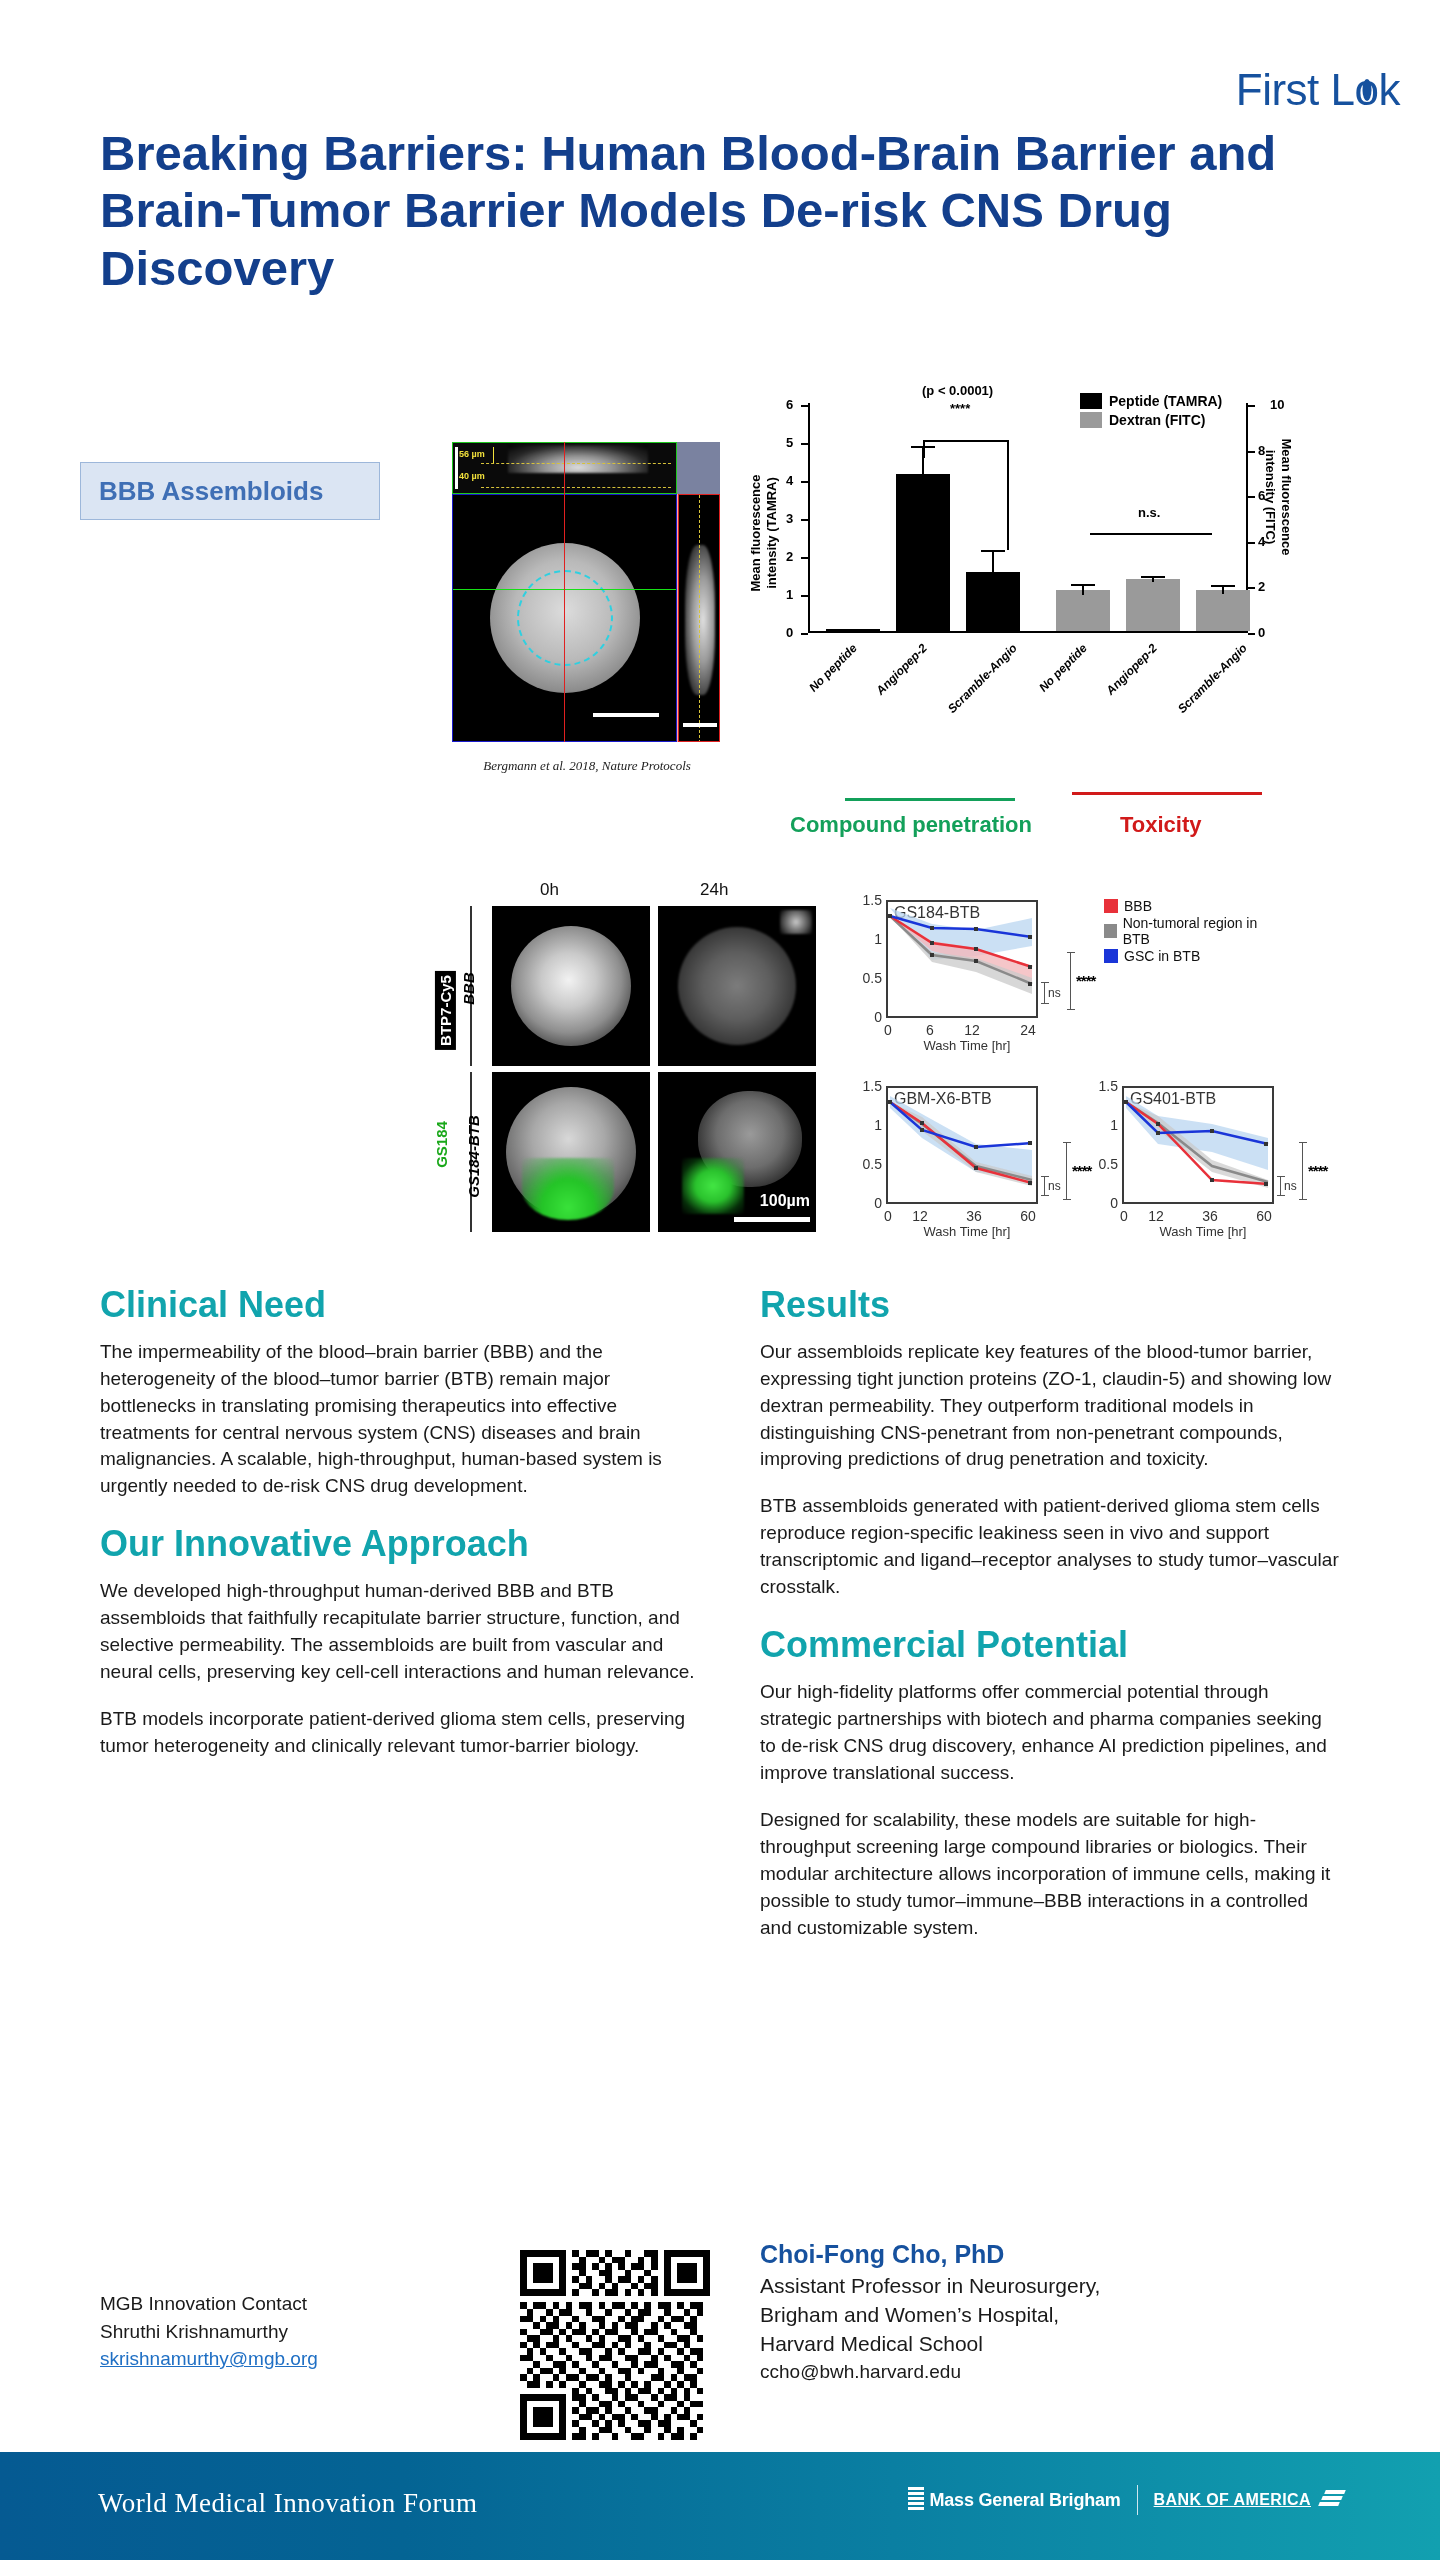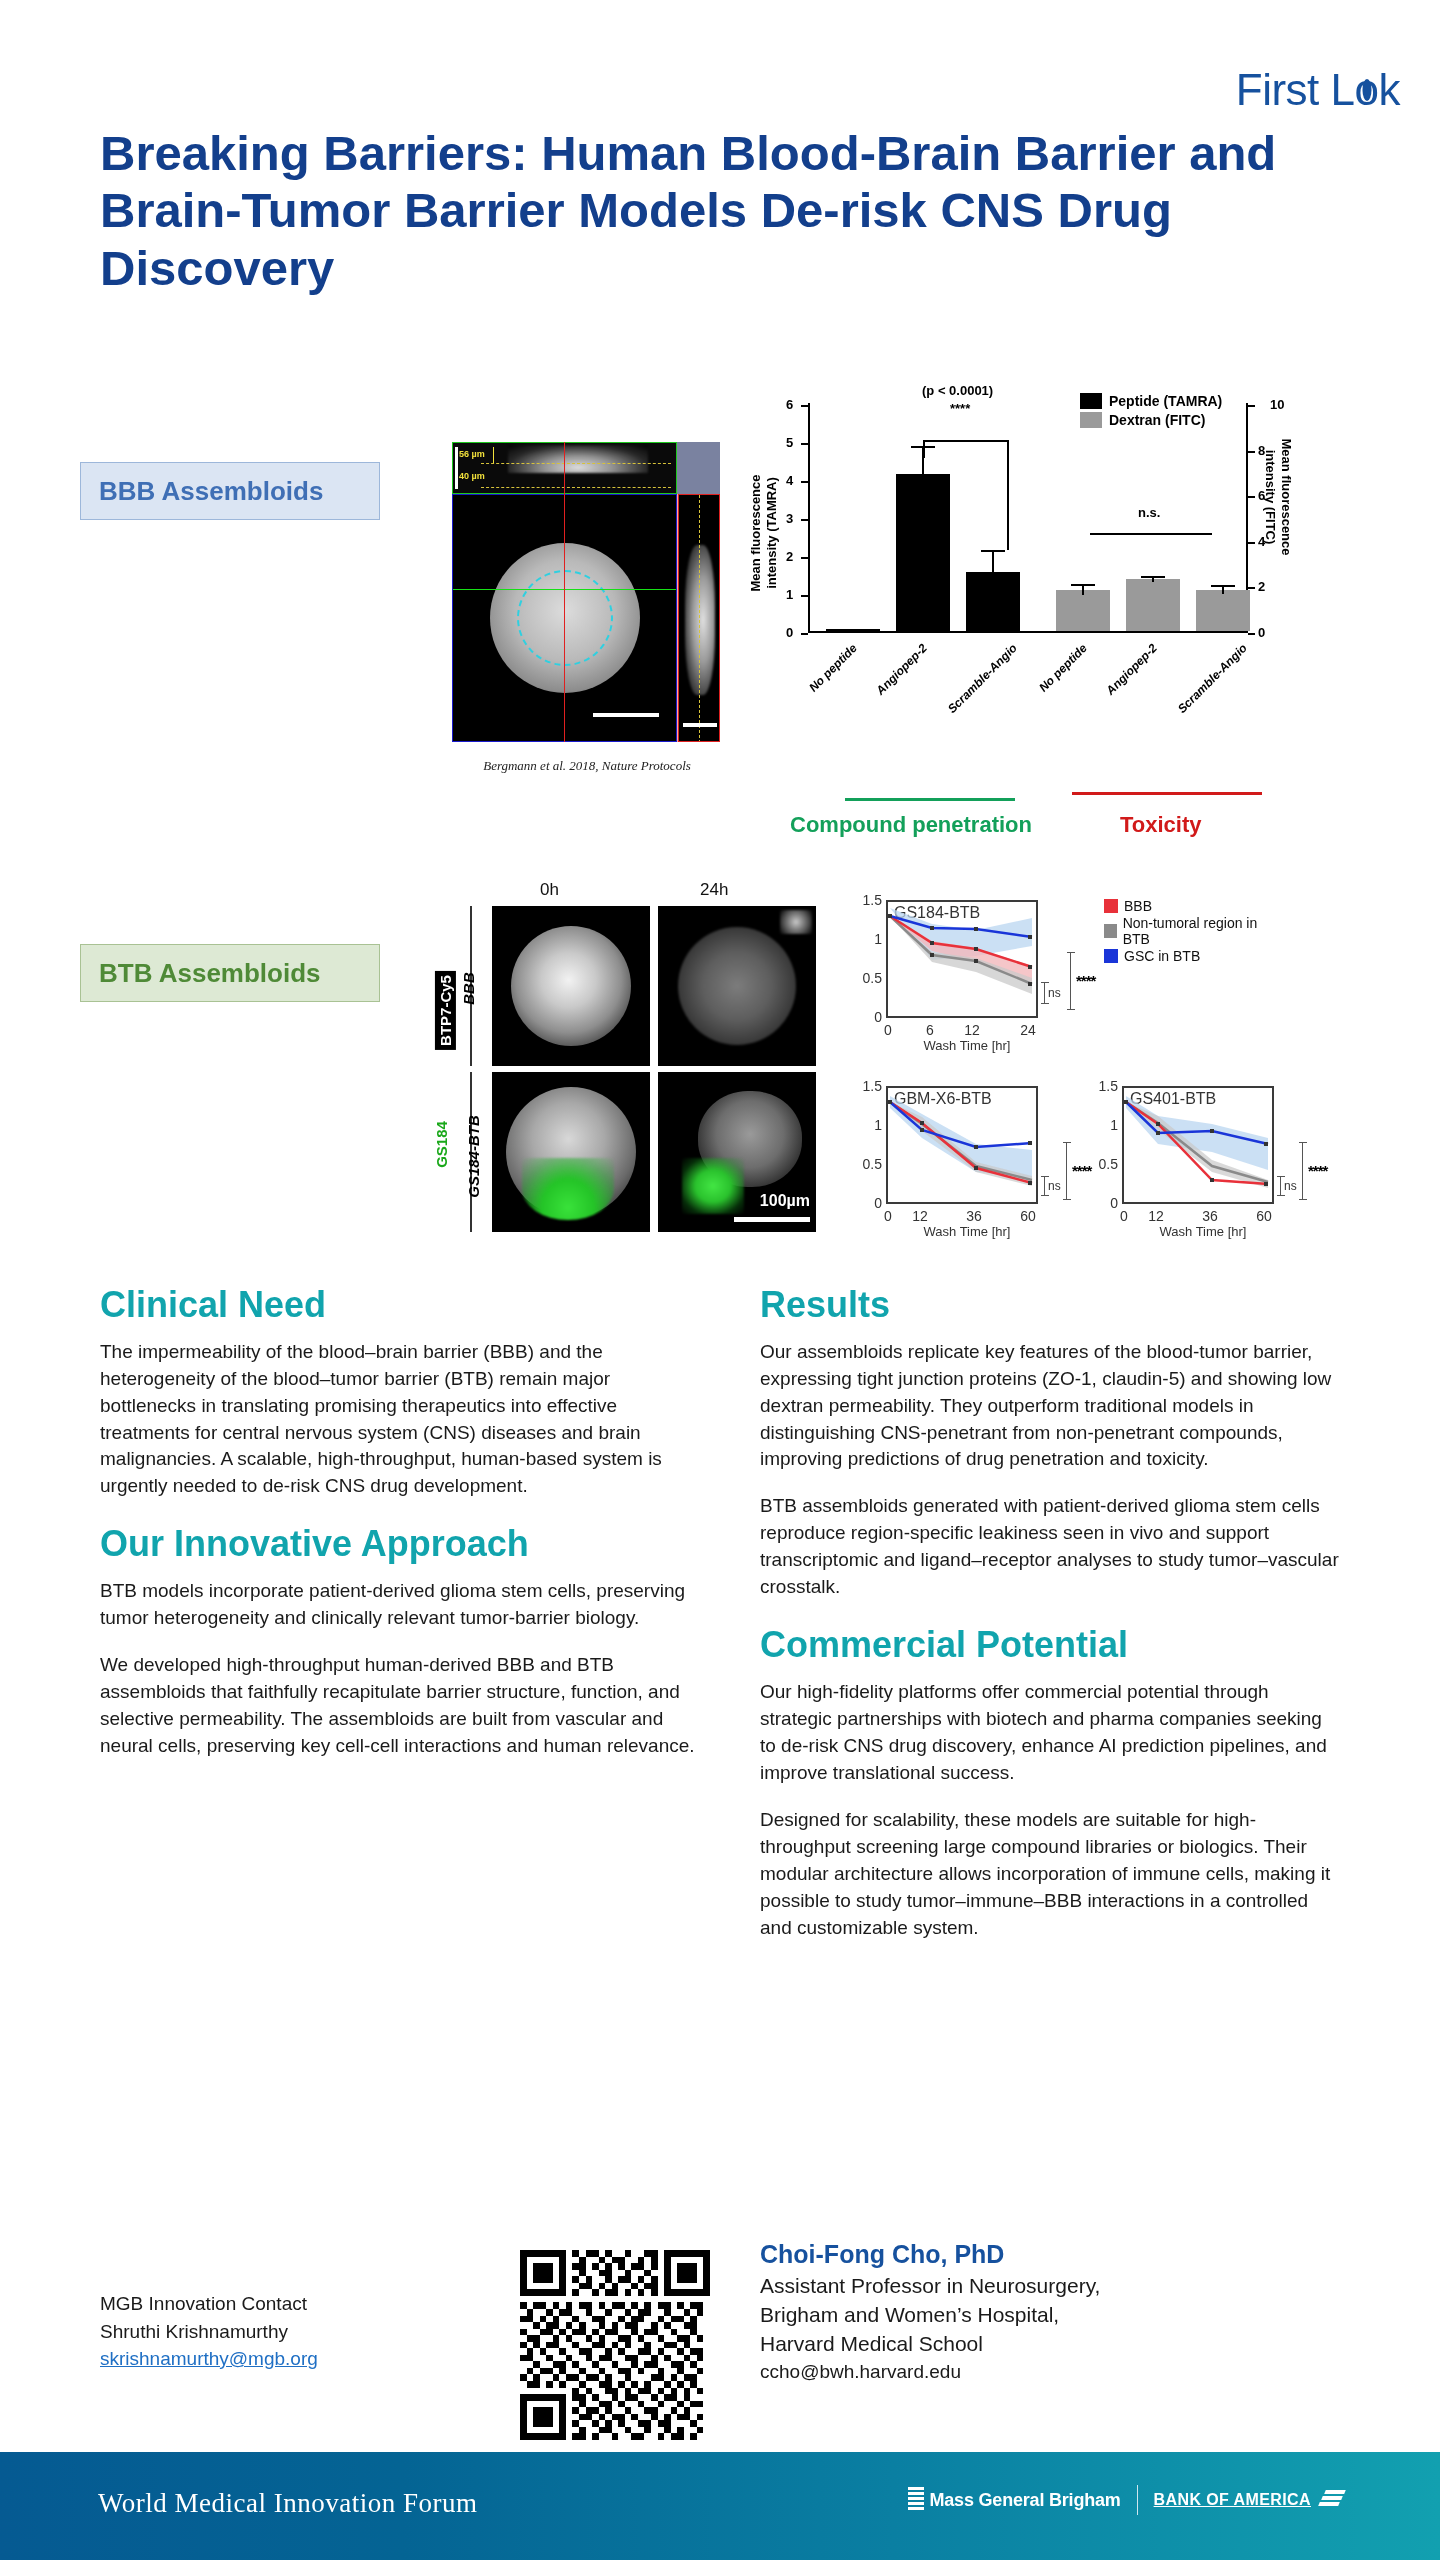--- a/index.html
+++ b/index.html
@@ -274,23 +274,20 @@
     <div class="bc-xlab" style="left:220px;top:256px;width:110px;">No peptide</div>
     <div class="bc-xlab" style="left:290px;top:256px;width:110px;">Angiopep-2</div>
     <div class="bc-xlab" style="left:360px;top:256px;width:130px;">Scramble-Angio</div>
   </div>
 
   <div class="catbar" style="left:845px;top:798px;width:170px;background:#13a05a;"></div>
   <div class="catlab" style="left:790px;top:812px;color:#13a05a;">Compound penetration</div>
   <div class="catbar" style="left:1072px;top:792px;width:190px;background:#d11a1a;"></div>
   <div class="catlab" style="left:1120px;top:812px;color:#d11a1a;">Toxicity</div>
 
-  <div class="chip btb">
-    <span>BTB Assembloids</span>
-  </div>
 
   <div class="btbimgs">
     <div class="bi-head" style="left:110px;top:0;">0h</div>
     <div class="bi-head" style="left:270px;top:0;">24h</div>
 
     <div class="bi-vbar" style="left:40px;top:26px;height:160px;"></div>
     <div class="bi-vbar" style="left:40px;top:192px;height:160px;"></div>
     <div class="bi-rowlab" style="left:22px;top:100px;">BBB</div>
     <div class="bi-rowlab" style="left:2px;top:268px;">GS184-BTB</div>
 
@@ -448,22 +445,22 @@
     <div class="lc-brk" style="left:212px;top:104px;height:20px;"></div>
     <div class="lc-ns" style="left:216px;top:107px;">ns</div>
     <div class="lc-brk" style="left:234px;top:70px;height:58px;"></div>
     <div class="lc-star" style="left:240px;top:90px;">****</div>
   </div>
 
   <div class="col" style="left:100px;top:1285px;width:600px;">
     <h2 class="h2">Clinical Need</h2>
     <p class="p">The impermeability of the blood–brain barrier (BBB) and the heterogeneity of the blood–tumor barrier (BTB) remain major bottlenecks in translating promising therapeutics into effective treatments for central nervous system (CNS) diseases and brain malignancies. A scalable, high-throughput, human-based system is urgently needed to de-risk CNS drug development.</p>
     <h2 class="h2" style="margin-top:24px;">Our Innovative Approach</h2>
+    <p class="p">We developed high-throughput human-derived BBB and BTB assembloids that faithfully recapitulate barrier structure, function, and selective permeability. The assembloids are built from vascular and neural cells, preserving key cell-cell interactions and human relevance.</p>
     <p class="p">BTB models incorporate patient-derived glioma stem cells, preserving tumor heterogeneity and clinically relevant tumor-barrier biology.</p>
-    <p class="p">We developed high-throughput human-derived BBB and BTB assembloids that faithfully recapitulate barrier structure, function, and selective permeability. The assembloids are built from vascular and neural cells, preserving key cell-cell interactions and human relevance.</p>
   </div>
 
   <div class="col" style="left:760px;top:1285px;width:580px;">
     <h2 class="h2">Results</h2>
     <p class="p">Our assembloids replicate key features of the blood-tumor barrier, expressing tight junction proteins (ZO-1, claudin-5) and showing low dextran permeability. They outperform traditional models in distinguishing CNS-penetrant from non-penetrant compounds, improving predictions of drug penetration and toxicity.</p>
     <p class="p">BTB assembloids generated with patient-derived glioma stem cells reproduce region-specific leakiness seen in vivo and support transcriptomic and ligand–receptor analyses to study tumor–vascular crosstalk.</p>
     <h2 class="h2" style="margin-top:24px;">Commercial Potential</h2>
     <p class="p">Our high-fidelity platforms offer commercial potential through strategic partnerships with biotech and pharma companies seeking to de-risk CNS drug discovery, enhance AI prediction pipelines, and improve translational success.</p>
     <p class="p">Designed for scalability, these models are suitable for high-throughput screening large compound libraries or biologics. Their modular architecture allows incorporation of immune cells, making it possible to study tumor–immune–BBB interactions in a controlled and customizable system.</p>
   </div>

